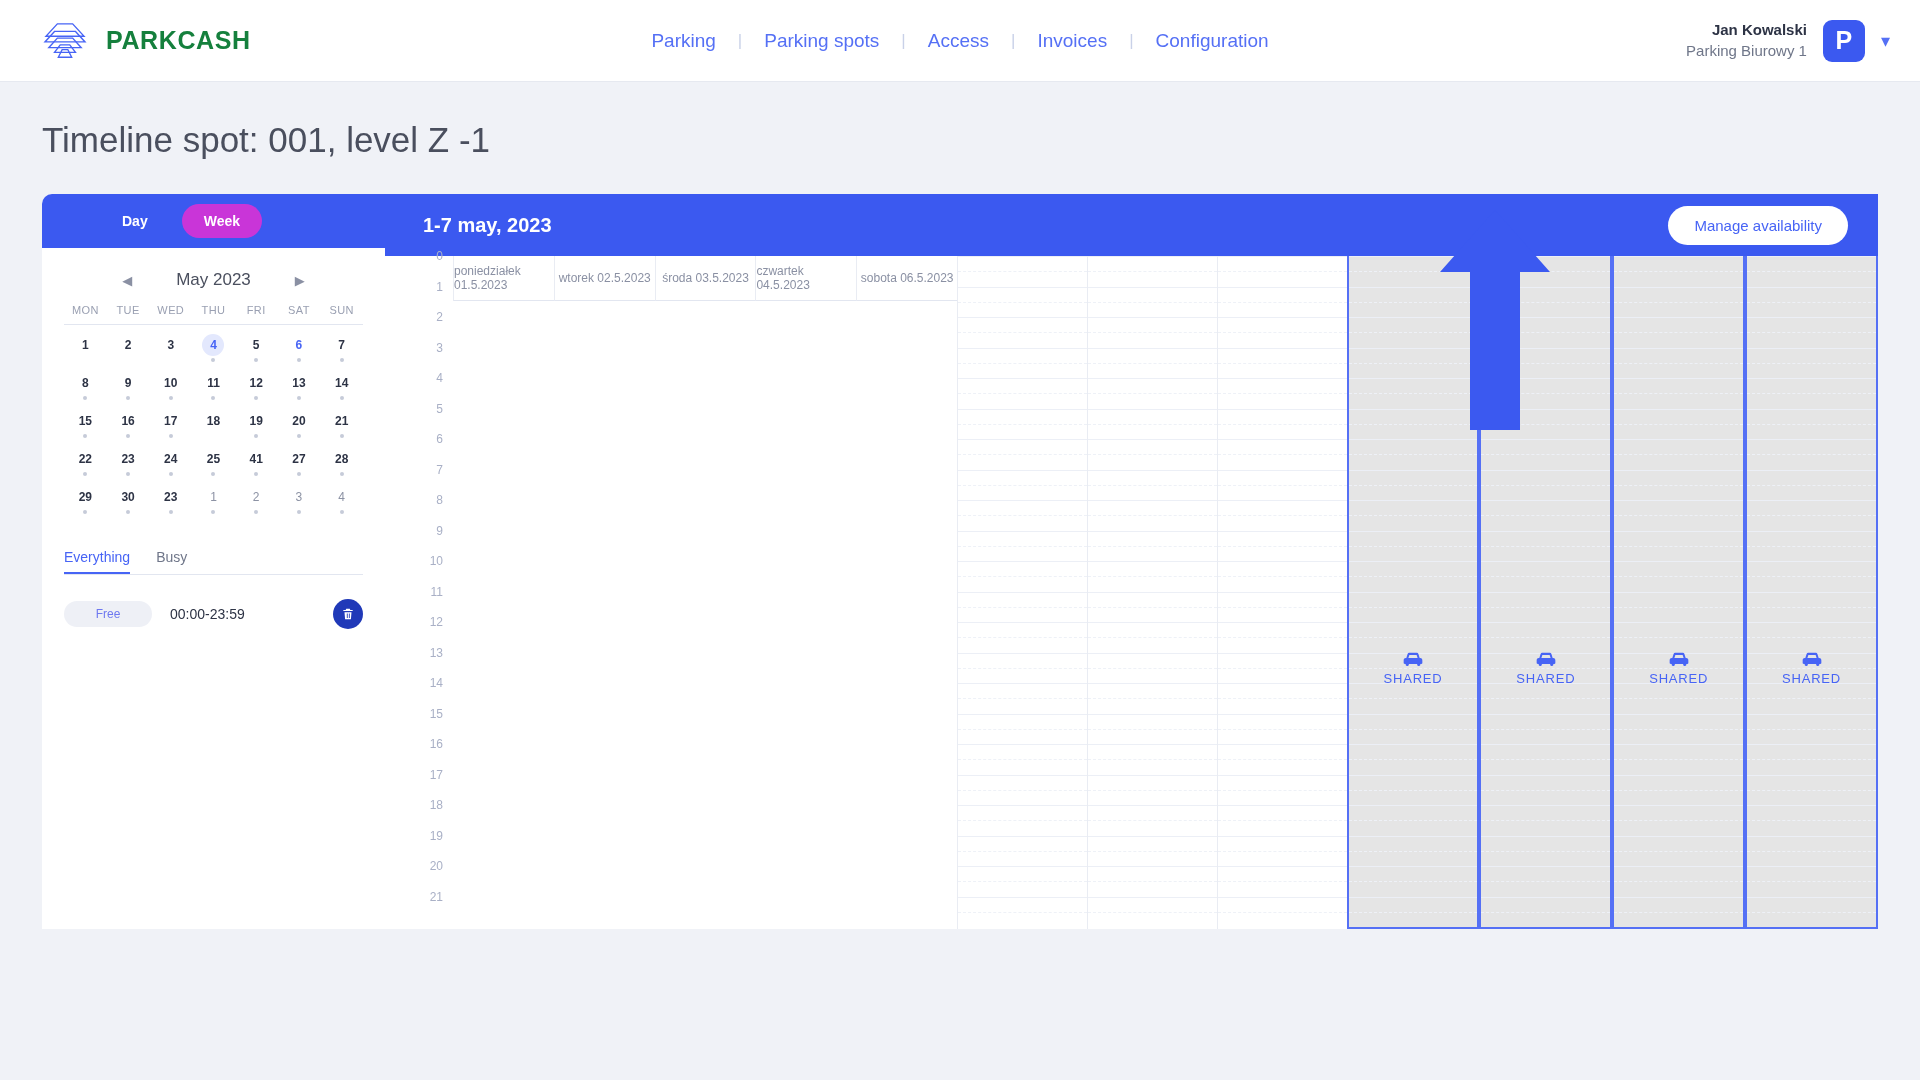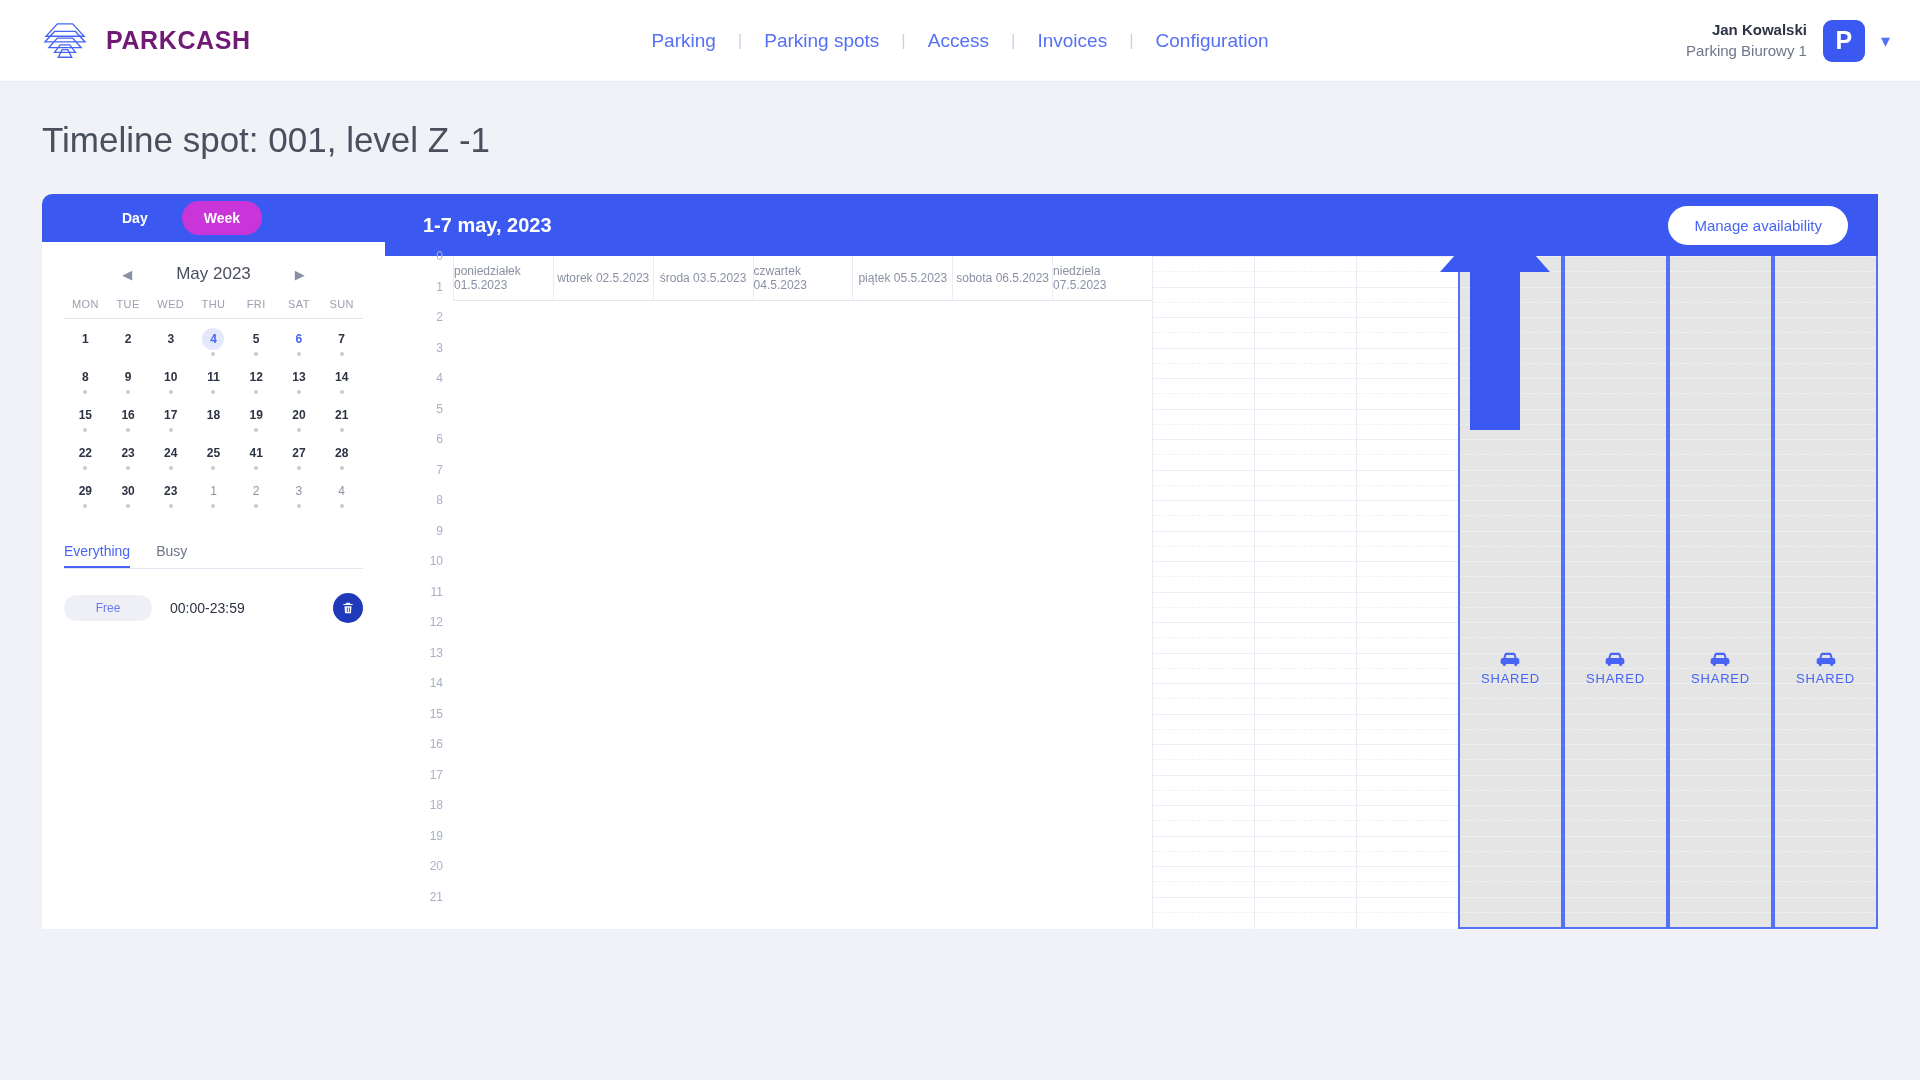--- a/index.html
+++ b/index.html
@@ -13,21 +13,21 @@
   
   .topbar {
     height: 82px; background: #ffffff;
     display: flex; align-items: center;
     position: relative;
     border-bottom: 1px solid #e6e9f0;
   }
   .brand { display: flex; align-items: center; margin-left: 42px; gap: 18px; }
   .brand-logo { width: 46px; height: 42px; display: block; }
   .brand-name {
-    color: #701a75; font-size: 25px; font-weight: bold;
+    color: #15803d; font-size: 25px; font-weight: bold;
     letter-spacing: .6px;
   }
 
   .nav {
     position: absolute; left: 50%; transform: translateX(-50%);
     display: flex; align-items: center; gap: 0;
   }
   .nav-link {
     color: #5570f5; font-size: 19px; padding: 0 22px;
     text-decoration: none; white-space: nowrap; cursor: pointer;
@@ -62,21 +62,21 @@
   }
 
   
   .left-panel {
     width: 343px; flex: 0 0 343px;
     background: #ffffff;
     border-radius: 10px 0 0 0;
     overflow: hidden;
   }
   .viewmode-bar {
-    height: 48px; background: #3b59f0;
+    height: 54px; background: #3b59f0;
     display: flex; align-items: center; padding-left: 58px; gap: 12px;
   }
   .vm-btn {
     font-size: 14px; font-weight: bold; color: #ffffff;
     padding: 9px 22px; border-radius: 20px; cursor: pointer;
     background: transparent; border: none;
   }
   .vm-btn.active { background: #c935d8; }
 
   .cal { padding: 12px 22px 0 22px; }
@@ -462,23 +462,21 @@
             <div class="gutter-label" style="top: 610px;">20</div>
             <div class="gutter-label" style="top: 640.5px;">21</div>
           </div>
       </div>
       <div class="tl-cols" style="">
         <div class="tl-colhead-row" id="colhead-row">
             <div class="tl-colhead">poniedziałek 01.5.2023</div>
             <div class="tl-colhead">wtorek 02.5.2023</div>
             <div class="tl-colhead">środa 03.5.2023</div>
             <div class="tl-colhead">czwartek 04.5.2023</div>
-            <div class="tl-colhead">piątek 05.5.2023</div>
             <div class="tl-colhead">sobota 06.5.2023</div>
-            <div class="tl-colhead">niedziela 07.5.2023</div>
           </div>
         <div class="tl-grid-wrap" id="grid-wrap">
             <div class="tl-col">
               <div class="hour-row">
                 <div class="hour-line"></div>
                 <div class="hour-line half" style="top: 15px;"></div>
               </div>
               <div class="hour-row">
                 <div class="hour-line"></div>
                 <div class="hour-line half" style="top: 15px;"></div>

